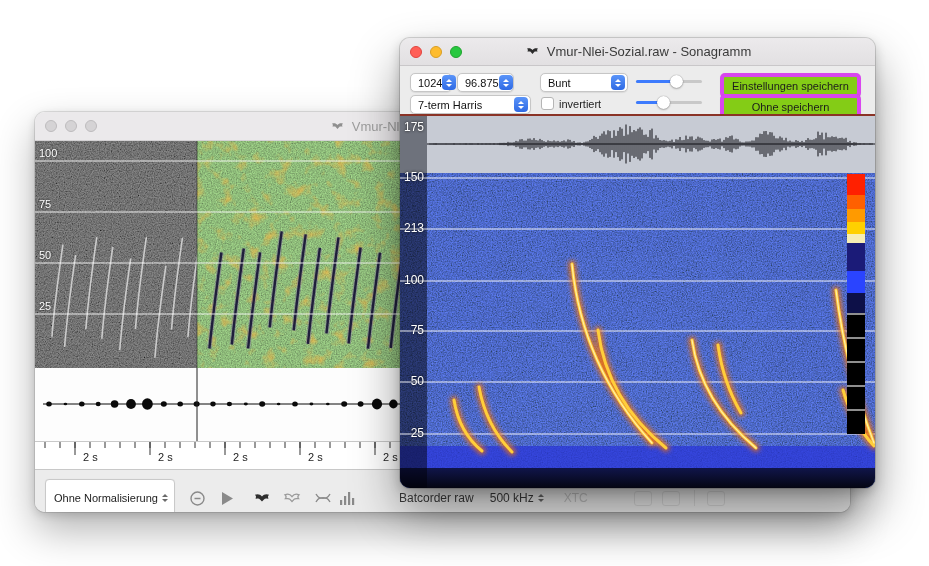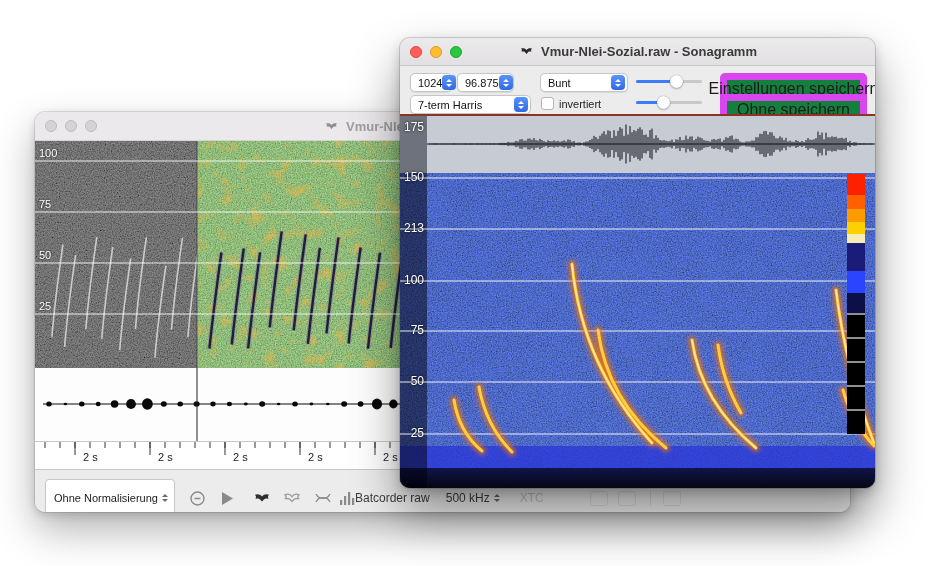--- a/index.html
+++ b/index.html
@@ -22,21 +22,21 @@
   }
   .titlebar{position:relative;display:flex;align-items:center;justify-content:center;flex:0 0 auto;}
   #front-window .titlebar{height:27px;background:linear-gradient(#eceaec,#e2e0e2);border-bottom:1px solid #c9c7c9;}
   #back-window .titlebar{height:28px;background:#ebe9eb;border-bottom:1px solid #d4d2d4;}
   .lights{position:absolute;left:10px;top:50%;transform:translateY(-50%);display:flex;gap:8px;}
   .light{width:12px;height:12px;border-radius:50%;box-sizing:border-box;}
   .l-red{background:#ff5f57;border:0.5px solid #e0443e;}
   .l-yellow{background:#febc2e;border:0.5px solid #d89e24;}
   .l-green{background:#28c840;border:0.5px solid #1fa32f;}
   .l-gray{background:#d5d3d5;border:0.5px solid #bdbbbd;}
-  .title{font-size:13px;font-weight:bold;display:flex;align-items:center;gap:6px;white-space:nowrap;}
+  .title{font-size:13px;font-weight:normal;display:flex;align-items:center;gap:6px;white-space:nowrap;}
   #front-window .title{color:#3a3a3a;}
   #back-window .title{color:#9e9e9e;}
 
   
   .tb{position:relative;height:48px;background:#ececec;flex:0 0 auto;}
   .tb > *{position:absolute;}
   .msel{
     display:flex;align-items:center;justify-content:space-between;
     height:19px;background:#fff;border:1px solid #c6c6c6;border-radius:5px;
     font-size:11px;color:#111;padding-left:7px;box-sizing:border-box;
@@ -45,22 +45,22 @@
   .stepper{
     width:14px;height:15px;margin-right:2px;border-radius:4px;flex:0 0 auto;
     background:linear-gradient(#5a94f9,#2f6ae4);
     display:flex;flex-direction:column;align-items:center;justify-content:center;gap:2px;
   }
   .tri-u{width:0;height:0;border-left:3px solid transparent;border-right:3px solid transparent;border-bottom:3.5px solid #fff;}
   .tri-d{width:0;height:0;border-left:3px solid transparent;border-right:3px solid transparent;border-top:3.5px solid #fff;}
   .tri-u.gray{border-bottom-color:#6a6a6a;}
   .tri-d.gray{border-top-color:#6a6a6a;}
   .mbtn{
-    background:#15803d;border:7px solid #d946ef;border-radius:5px;
-    font-size:16px;color:#1c1c1c;display:flex;align-items:center;justify-content:center;
+    background:#84cc16;border:4px solid #d946ef;border-radius:5px;
+    font-size:11px;color:#1c1c1c;display:flex;align-items:center;justify-content:center;
     height:17px;box-sizing:content-box;box-shadow:0 0.5px 1px rgba(0,0,0,.08);white-space:nowrap;
   }
   .slider{width:66px;height:15px;}
   .slider .track{position:absolute;left:0;right:0;top:6px;height:3px;background:#c8c8c8;border-radius:2px;}
   .slider .fill{position:absolute;left:0;top:6px;height:3px;background:#3d7bfd;border-radius:2px;}
   .slider .knob{position:absolute;top:1px;width:13px;height:13px;background:#fff;border-radius:50%;
     box-shadow:0 0 1px rgba(0,0,0,.45),0 1px 2px rgba(0,0,0,.25);}
   .checkwrap{display:flex;align-items:center;gap:5px;font-size:11px;color:#222;}
   .checkbox{width:13px;height:13px;background:#fff;border:1px solid #b5b5b5;border-radius:3px;box-sizing:border-box;}
 
@@ -263,21 +263,21 @@
       </svg>
     </div>
     <div class="ticon" style="margin-left:8px">
       <svg width="16" height="14" viewBox="0 0 16 14">
         <rect x="1" y="9" width="2.2" height="5" fill="#8a8a8a"></rect>
         <rect x="5" y="5" width="2.2" height="9" fill="#8a8a8a"></rect>
         <rect x="9" y="1" width="2.2" height="13" fill="#8a8a8a"></rect>
         <rect x="13" y="7" width="2.2" height="7" fill="#8a8a8a"></rect>
       </svg>
     </div>
-    <span class="tlabel" style="">Batcorder raw</span>
+    <span class="tlabel" style="margin-left:44px">Batcorder raw</span>
     <div class="ticon" style="margin-left:16px;gap:4px">
       <span class="tlabel">500 kHz</span>
       <span class="chev2">
           <span class="tri-u gray"></span>
           <span class="tri-d gray"></span>
         </span>
     </div>
     <span class="tlabel dim" style="margin-left:20px">XTC</span>
     <div class="ghost" style="margin-left:46px"></div>
     <div class="ghost" style="margin-left:10px"></div>

